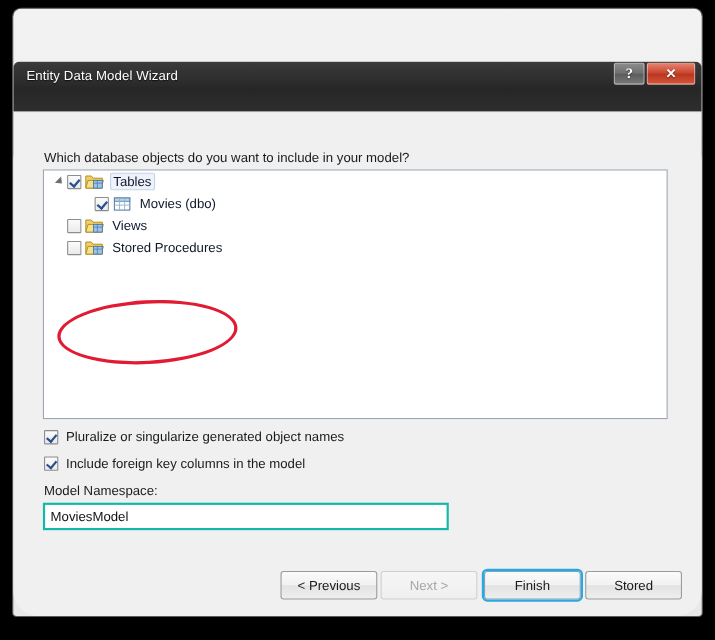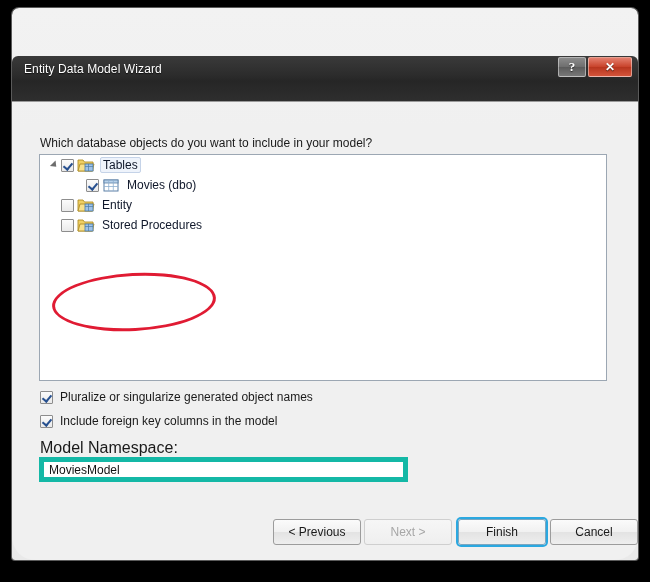--- a/index.html
+++ b/index.html
@@ -150,48 +150,47 @@
   .optrow {
     position: absolute; left: 28px;
     display: flex; align-items: center;
     font-size: 12px; color: #1a1a1a; white-space: nowrap;
   }
   .optrow .cbox { margin-right: 7px; }
 
   
   #ns-label {
     position: absolute; left: 28px; top: 316px;
-    font-size: 16px; color: #1a1a1a;
+    font-size: 12px; color: #1a1a1a;
   }
   #ns-input {
     position: absolute; left: 27px; top: 334px;
     width: 369px; height: 25px;
     background: #ffffff;
-    border: 5px solid #14b8a6;
+    border: 2px solid #14b8a6;
     box-sizing: border-box;
     font-family: "Liberation Sans", sans-serif;
     font-size: 12px; color: #111;
     padding: 0 5px;
     outline: none;
   }
 
   
   .btn {
     position: absolute;
     top: 396px;
     width: 88px; height: 26px;
     background: linear-gradient(to bottom, #fbfbfb 0%, #f1f1f1 48%, #e3e3e3 52%, #eeeeee 100%);
     border: 1px solid #9c9c9c;
     border-radius: 3px;
     box-sizing: border-box;
     font-family: "Liberation Sans", sans-serif;
     font-size: 12px; color: #1a1a1a;
     display: flex; align-items: center; justify-content: center;
     cursor: default;
-    margin-left: 18px;
   }
   .btn.disabled { color: #a6a6a6; border-color: #cfcfcf;
     background: linear-gradient(to bottom,#f6f6f6,#efefef); }
   .btn.default {
     box-shadow: 0 0 0 2px #2ba8e0;
     border-color: #7aa6c0;
   }
   #b-prev   { left: 243px; }
   #b-next   { left: 334px; }
   #b-finish { left: 428px; }
@@ -255,21 +254,21 @@
           <div class="tnode" style="padding-left: 6px;">
             <span class="expander"></span>
             <span class="cbox"></span>
             <span class="ticon"><svg width="18" height="16" viewBox="0 0 18 16">
                 <path d="M1 3 L6 3 L7.5 5 L16 5 L16 14 L1 14 Z" fill="#f0cf63" stroke="#b08f28" stroke-width="0.9"></path>
                 <path d="M3 7 L17 7 L15 14 L1 14 Z" fill="#f7e08c" stroke="#b08f28" stroke-width="0.9"></path>
                 <rect x="8" y="7" width="8" height="7" fill="#9fc3e8" stroke="#4a7aa8" stroke-width="0.8"></rect>
                 <line x1="8" y1="9.5" x2="16" y2="9.5" stroke="#4a7aa8" stroke-width="0.7"></line>
                 <line x1="11.5" y1="7" x2="11.5" y2="14" stroke="#4a7aa8" stroke-width="0.7"></line>
               </svg></span>
-            <span class="tlabel">Entity</span>
+            <span class="tlabel">Views</span>
           </div>
           <div class="tnode" style="padding-left: 6px;">
             <span class="expander"></span>
             <span class="cbox"></span>
             <span class="ticon"><svg width="18" height="16" viewBox="0 0 18 16">
                 <path d="M1 3 L6 3 L7.5 5 L16 5 L16 14 L1 14 Z" fill="#f0cf63" stroke="#b08f28" stroke-width="0.9"></path>
                 <path d="M3 7 L17 7 L15 14 L1 14 Z" fill="#f7e08c" stroke="#b08f28" stroke-width="0.9"></path>
                 <rect x="8" y="7" width="8" height="7" fill="#9fc3e8" stroke="#4a7aa8" stroke-width="0.8"></rect>
                 <line x1="8" y1="9.5" x2="16" y2="9.5" stroke="#4a7aa8" stroke-width="0.7"></line>
                 <line x1="11.5" y1="7" x2="11.5" y2="14" stroke="#4a7aa8" stroke-width="0.7"></line>
@@ -289,16 +288,16 @@
       <span class="cbox on"></span>
       <span>Pluralize or singularize generated object names</span>
     </div>
 
     <div id="ns-label">Model Namespace:</div>
     <input id="ns-input" type="text" value="MoviesModel" style="">
 
     <div class="btn" id="b-prev">&lt; Previous</div>
     <div class="btn disabled" id="b-next">Next &gt;</div>
     <div class="btn default" id="b-finish">Finish</div>
-    <div class="btn" id="b-cancel">Cancel</div>
+    <div class="btn" id="b-cancel">Stored</div>
 
   </div>
 </div>
 
 </body></html>

